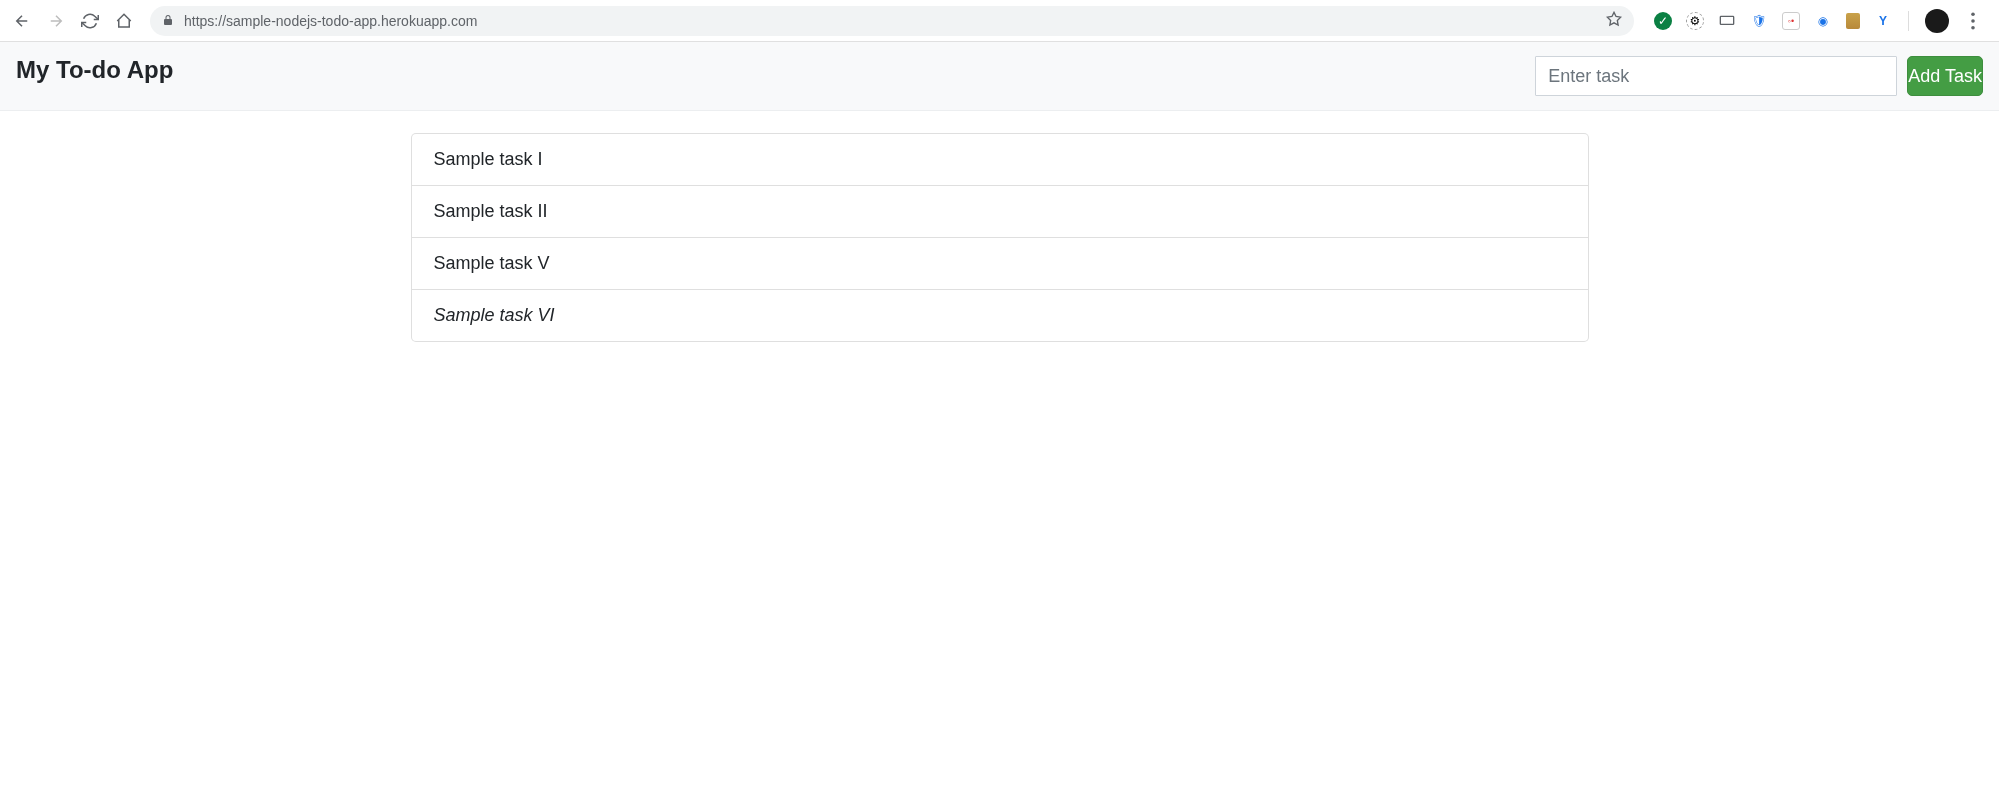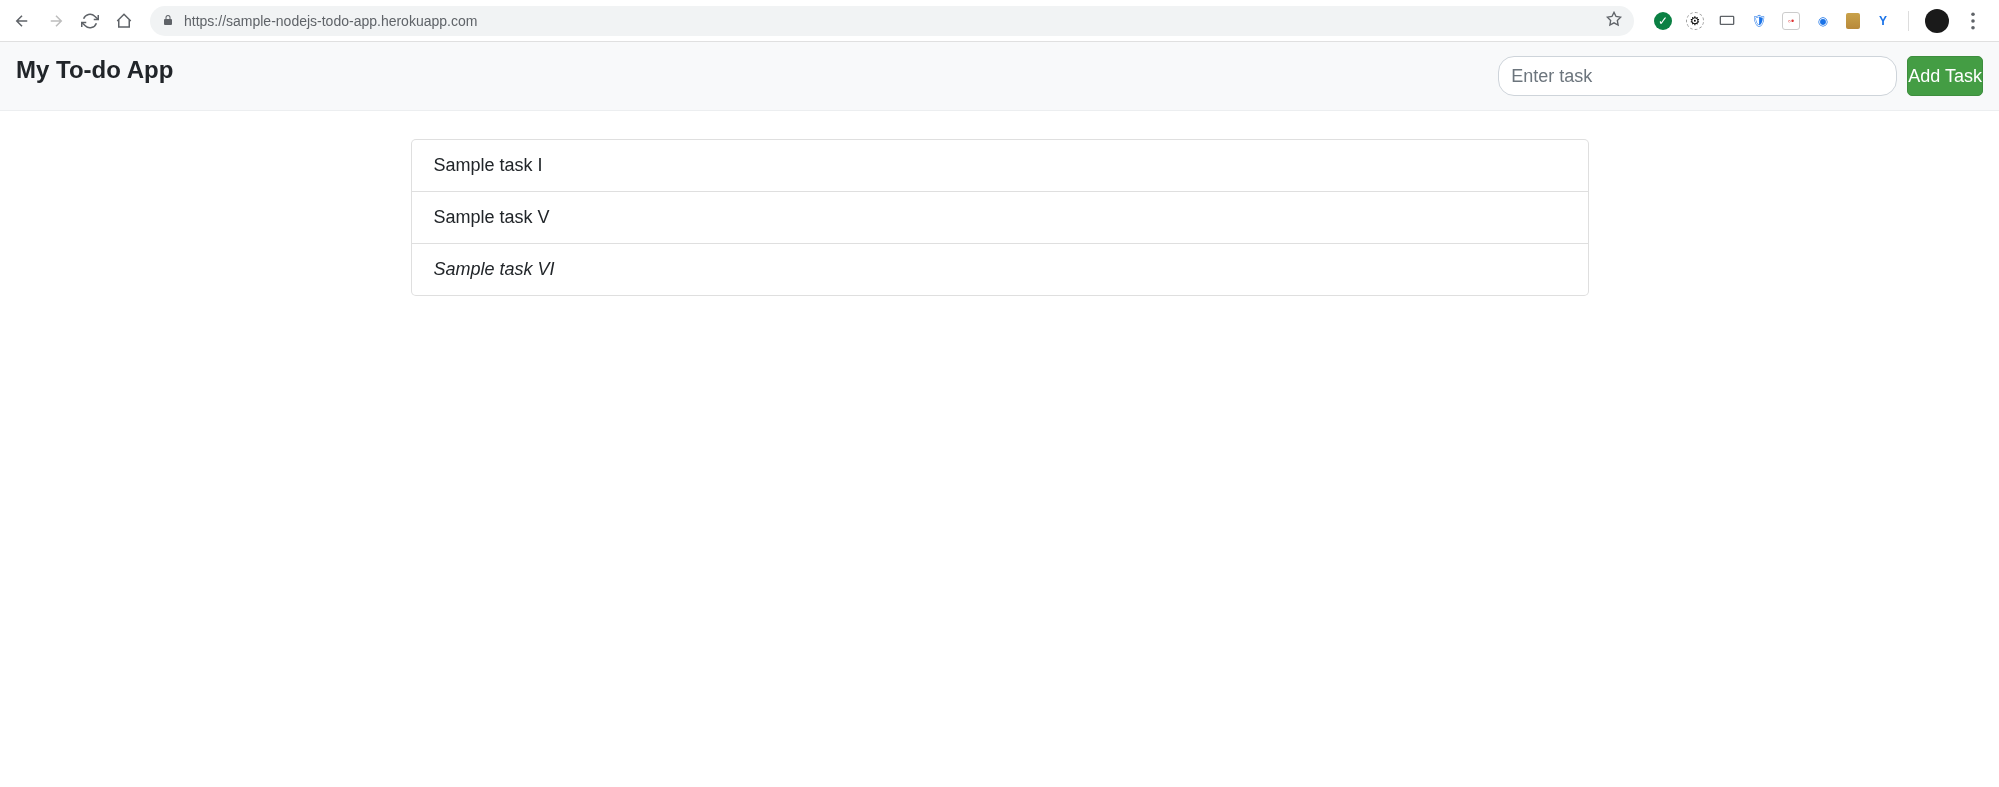--- a/index.html
+++ b/index.html
@@ -44,44 +44,44 @@
       background:#f8f9fa;
       border-bottom:1px solid #eceef0;
       padding: 14px 16px;
       display:flex;
       align-items:flex-start;
       justify-content:space-between;
     }
     .app-title { font-size:24px; font-weight:600; color:#212529; }
     .header-controls { display:flex; align-items:center; gap:10px; }
     .task-input {
-      width:399px;
+      width:362px;
       height:40px;
       border:1px solid #ced4da;
-      border-radius:16px;
+      border-radius:1px;
       padding:0 12px;
       font-size:18px;
       color:#495057;
       background:#fff;
       outline:none;
     }
     .task-input::placeholder { color:#6c757d; }
     .add-btn {
       height:40px;
       padding:0 0;
       background:#449d44;
       border:1px solid #3e8e3e;
       color:#fff;
       font-size:18px;
       border-radius:5px;
       cursor:pointer;
     }
 
     
-    .container { max-width:1210px; margin: 24px auto; padding:4px 16px; }
+    .container { max-width:1210px; margin: 18px auto; padding:4px 16px; }
     .list-group {
       border:1px solid rgba(0,0,0,.125);
       border-radius:5px;
       overflow:hidden;
       background:#fff;
     }
     .list-item {
       padding:15px 22px;
       font-size:18px;
       color:#212529;
@@ -158,16 +158,17 @@
   <div class="app-title">My To-do App</div>
   <div class="header-controls">
     <input class="task-input" type="text" placeholder="Enter task" style="">
     <button class="add-btn">Add Task</button>
   </div>
 </div>
 
 <div class="container">
   <div class="list-group">
     <div class="list-item"><span>Sample task I</span></div>
+    <div class="list-item"><span>Sample task II</span></div>
     <div class="list-item"><span>Sample task V</span></div>
     <div class="list-item"><span>Sample task VI</span></div>
   </div>
 </div>
 
 </body></html>

